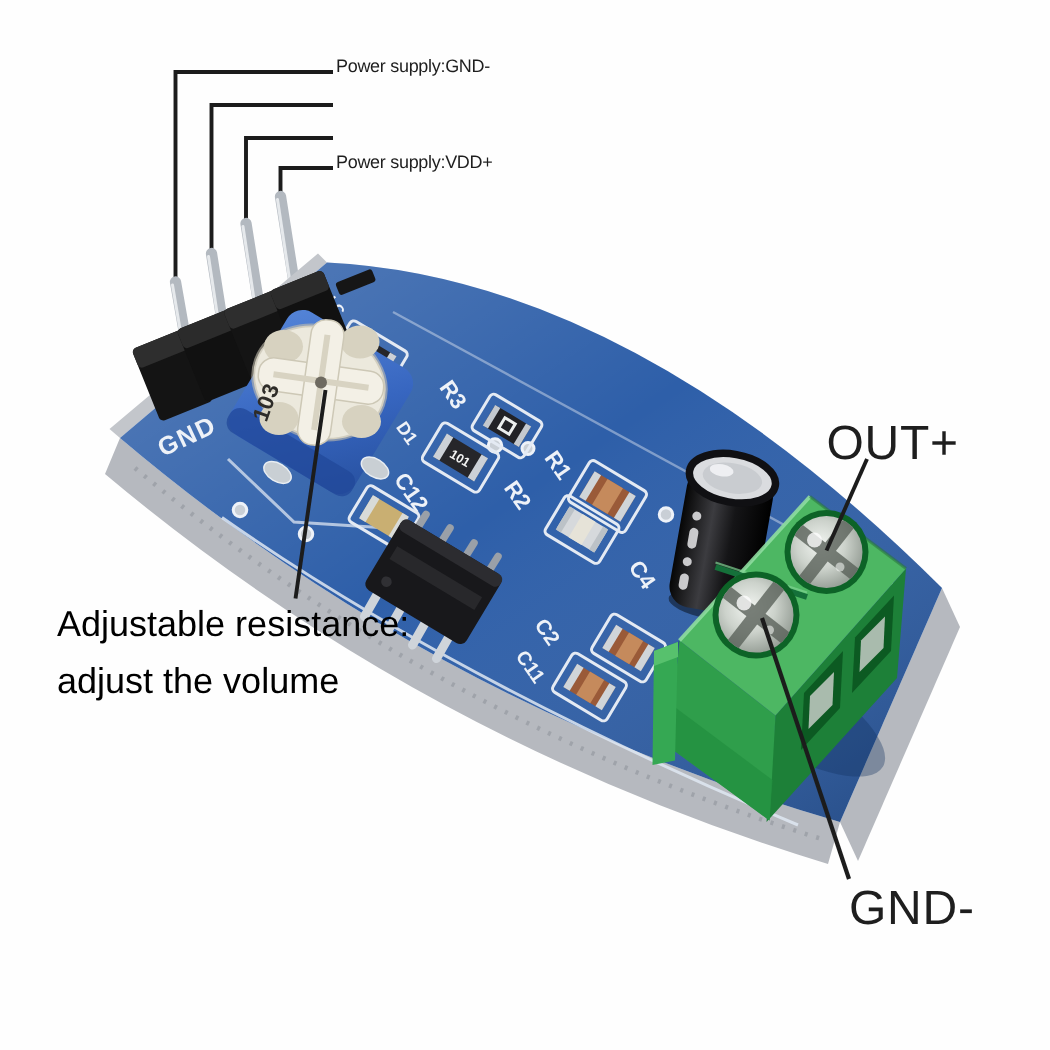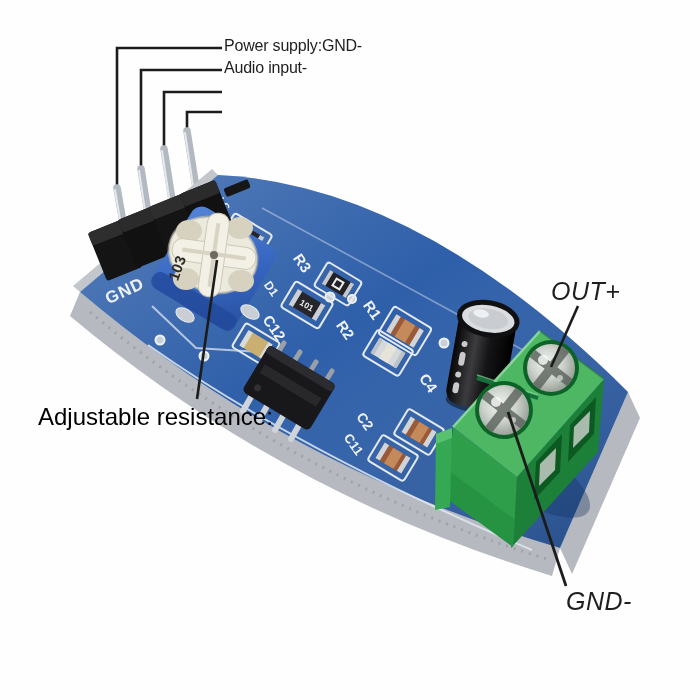--- a/index.html
+++ b/index.html
@@ -1,22 +1,22 @@
 <!DOCTYPE html>
 <html><head>
 <meta charset="utf-8">
 <style>
   html,body{margin:0;padding:0;background:#ffffff;}
   .stage{position:relative;width:700px;height:700px;background:#fefefe;overflow:hidden;
          font-family:"Liberation Sans",sans-serif;}
   .scene{position:absolute;left:0;top:0;}
   .lbl{position:absolute;color:#1e1e1e;white-space:nowrap;}
-  .pin-label{font-size:16px;letter-spacing:-0.2px;}
+  .pin-label{font-size:12px;letter-spacing:-0.2px;}
   .note{font-size:24px;line-height:38px;color:#000000;}
-  .big{font-size:25px;letter-spacing:0.5px;font-style:italic;}
+  .big{font-size:32px;letter-spacing:0.5px;}
   svg text{font-family:"Liberation Sans",sans-serif;}
 </style>
 </head>
 <body>
 
 <div class="stage">
 
 <svg class="scene" width="700" height="700" viewBox="0 0 700 700">
   <defs>
     <linearGradient id="boardSheen" x1="0" y1="0" x2="1" y2="1">
@@ -288,22 +288,23 @@
   </g>
 
   <g fill="none" stroke-width="2.6" stroke="#1c1c1c">
     <line x1="217" y1="260" x2="197" y2="399"></line>
     <line x1="578" y1="306" x2="551" y2="367"></line>
     <line x1="508" y1="412" x2="566" y2="586" stroke-width="2.8"></line>
   </g>
 </svg>
 
 <div class="lbl pin-label" style="left:224px;top:37px">Power supply:GND-</div>
-<div class="lbl pin-label" style="left:224px;top:59px">Audio input-</div>
+<div class="lbl pin-label" style="left:224px;top:101px">Power supply:VDD+</div>
 
 <div class="lbl note" style="left:38px;top:398px">
   <div>Adjustable resistance:</div>
+  <div>adjust the volume</div>
 </div>
 
 <div class="lbl big" style="left:551px;top:277px">OUT+</div>
 <div class="lbl big" style="left:566px;top:587px">GND-</div>
 
 </div>
 
 </body></html>

